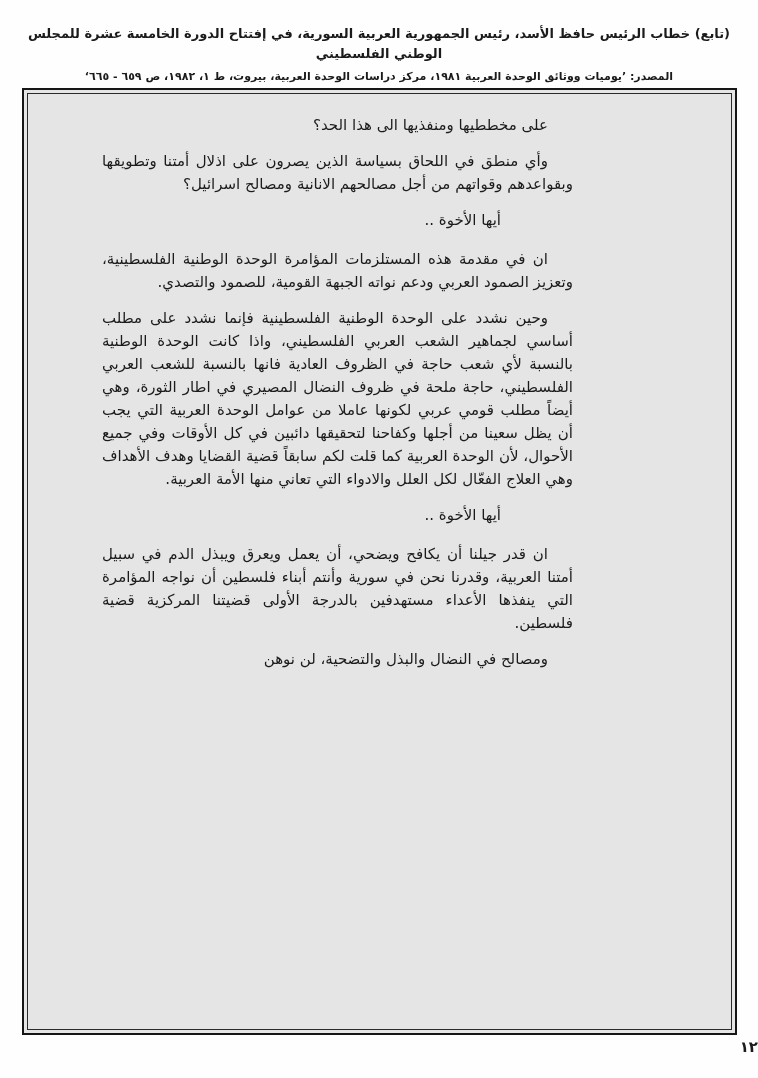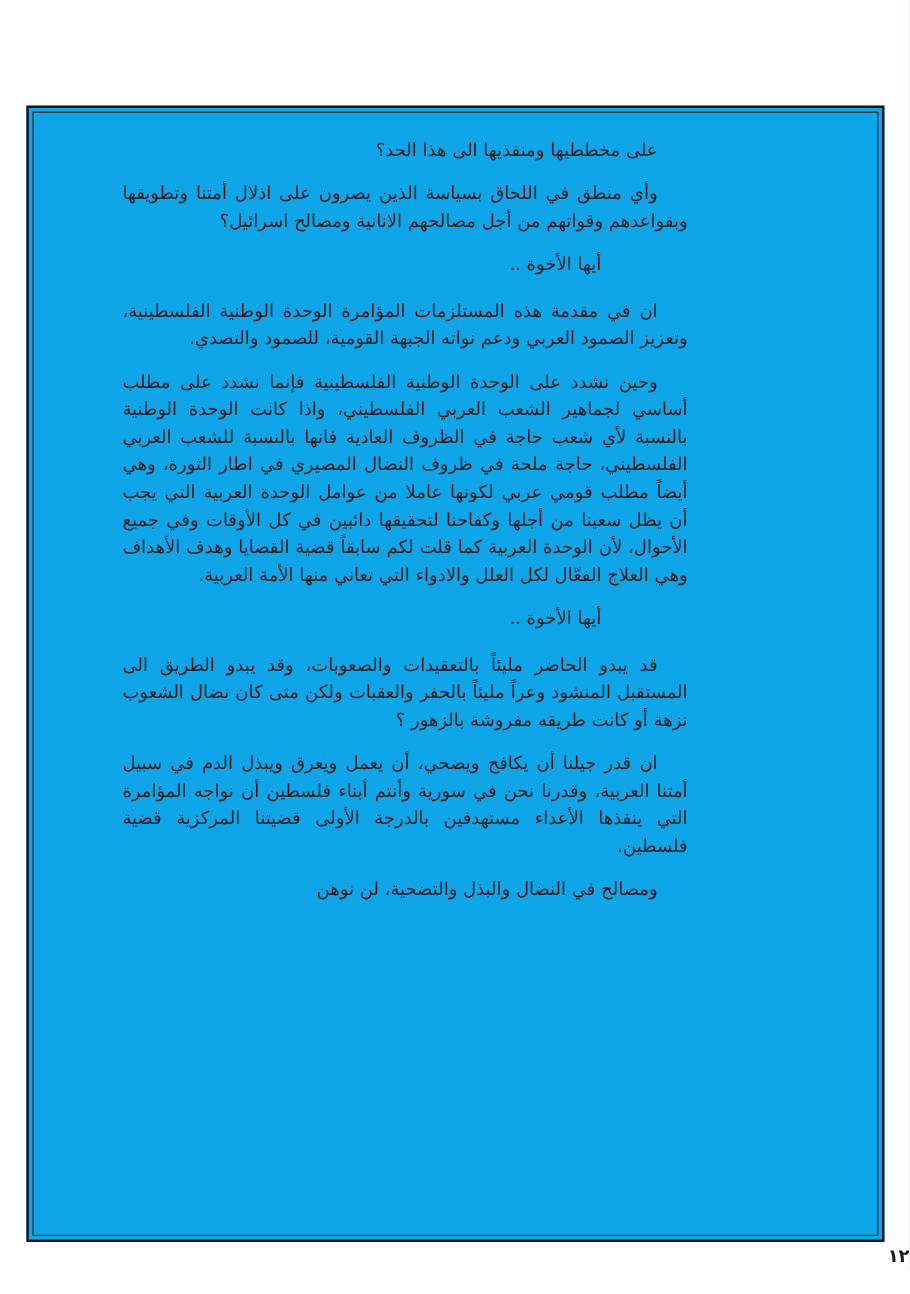--- a/index.html
+++ b/index.html
@@ -28,21 +28,21 @@
     line-height:16px;
     margin-top:5px;
   }
   
   .frame-outer{
     position:absolute;left:22px;top:88px;
     width:715px;height:947px;
     box-sizing:border-box;
     border:2px solid #161616;
     padding:3px;
-    background:#0ea5e9;
+    background:#e5e5e5;
   }
   .frame-inner{
     width:100%;height:100%;
     box-sizing:border-box;
     border:1px solid #2a2a2a;
     overflow:hidden;
   }
   
   .text-col{
     direction:rtl;
@@ -68,32 +68,35 @@
     font-weight:bold;
     letter-spacing:4px;
     direction:rtl;
   }
 </style>
 </head>
 <body>
 
 <div class="page">
 
+  <header class="doc-header">
+    <div class="title">(تابع) خطاب الرئيس حافظ الأسد، رئيس الجمهورية العربية السورية، في إفتتاح الدورة الخامسة عشرة للمجلس الوطني الفلسطيني</div>
+    <div class="source">المصدر: ’يوميات ووثائق الوحدة العربية ١٩٨١، مركز دراسات الوحدة العربية، بيروت، ط ١، ١٩٨٢، ص ٦٥٩ - ٦٦٥‘</div>
+  </header>
 
   <div class="frame-outer">
     <div class="frame-inner">
       <div class="text-col">
 
       <p class="para">على مخططيها ومنفذيها الى هذا الحد؟</p>
           <p class="para">وأي منطق في اللحاق بسياسة الذين يصرون على اذلال أمتنا وتطويقها وبقواعدهم وقواتهم من أجل مصالحهم الانانية ومصالح اسرائيل؟</p>
           <p class="para salutation">أيها الأخوة ..</p>
           <p class="para">ان في مقدمة هذه المستلزمات المؤامرة الوحدة الوطنية الفلسطينية، وتعزيز الصمود العربي ودعم نواته الجبهة القومية، للصمود والتصدي.</p>
           <p class="para">وحين نشدد على الوحدة الوطنية الفلسطينية فإنما نشدد على مطلب أساسي لجماهير الشعب العربي الفلسطيني، واذا كانت الوحدة الوطنية بالنسبة لأي شعب حاجة في الظروف العادية فانها بالنسبة للشعب العربي الفلسطيني، حاجة ملحة في ظروف النضال المصيري في اطار الثورة، وهي أيضاً مطلب قومي عربي لكونها عاملا من عوامل الوحدة العربية التي يجب أن يظل سعينا من أجلها وكفاحنا لتحقيقها دائبين في كل الأوقات وفي جميع الأحوال، لأن الوحدة العربية كما قلت لكم سابقاً قضية القضايا وهدف الأهداف وهي العلاج الفعّال لكل العلل والادواء التي تعاني منها الأمة العربية.</p>
           <p class="para salutation">أيها الأخوة ..</p>
-          <p class="para">قد يبدو الحاضر مليئاً بالتعقيدات والصعوبات، وقد يبدو الطريق الى المستقبل المنشود وعراً مليئاً بالحفر والعقبات ولكن متى كان نضال الشعوب نزهة أو كانت طريقه مفروشة بالزهور ؟</p>
           <p class="para">ان قدر جيلنا أن يكافح ويضحي، أن يعمل ويعرق ويبذل الدم في سبيل أمتنا العربية، وقدرنا نحن في سورية وأنتم أبناء فلسطين أن نواجه المؤامرة التي ينفذها الأعداء مستهدفين بالدرجة الأولى قضيتنا المركزية قضية فلسطين.</p>
           <p class="para">ومصالح في النضال والبذل والتضحية، لن نوهن</p>
         </div>
     </div>
   </div>
 
   <footer class="page-footer">
     <div class="page-number">١٢</div>
   </footer>
 

